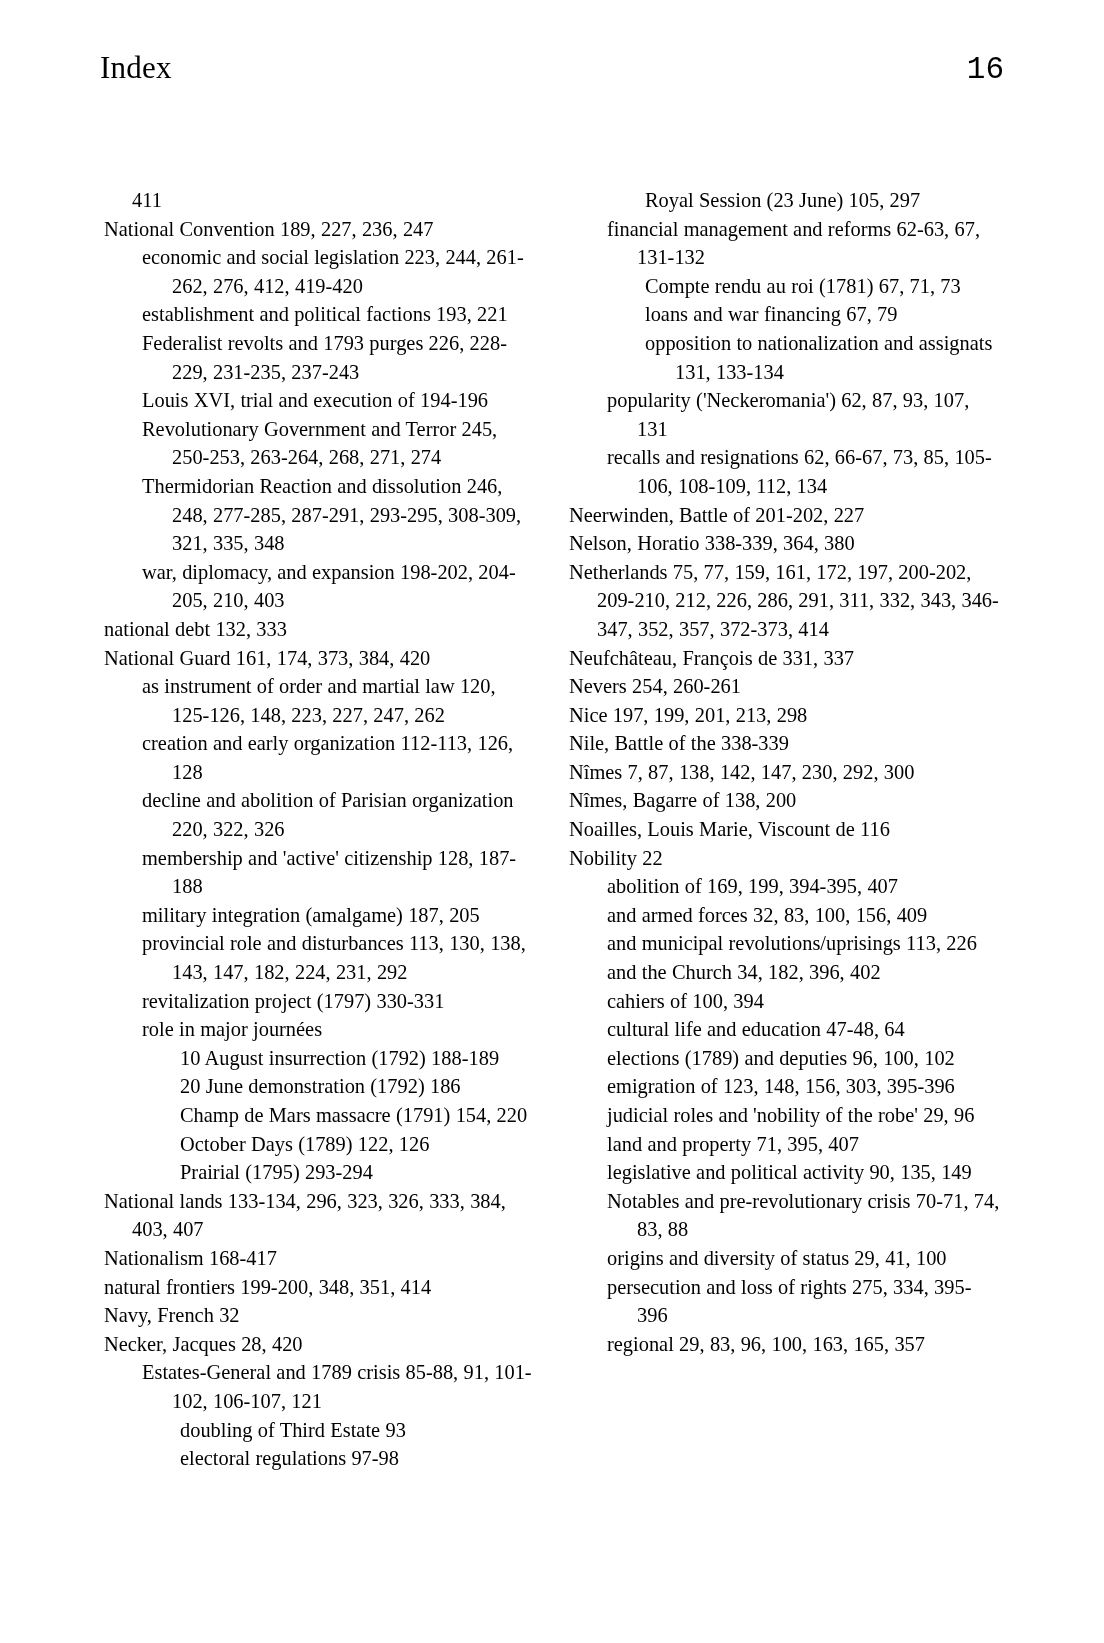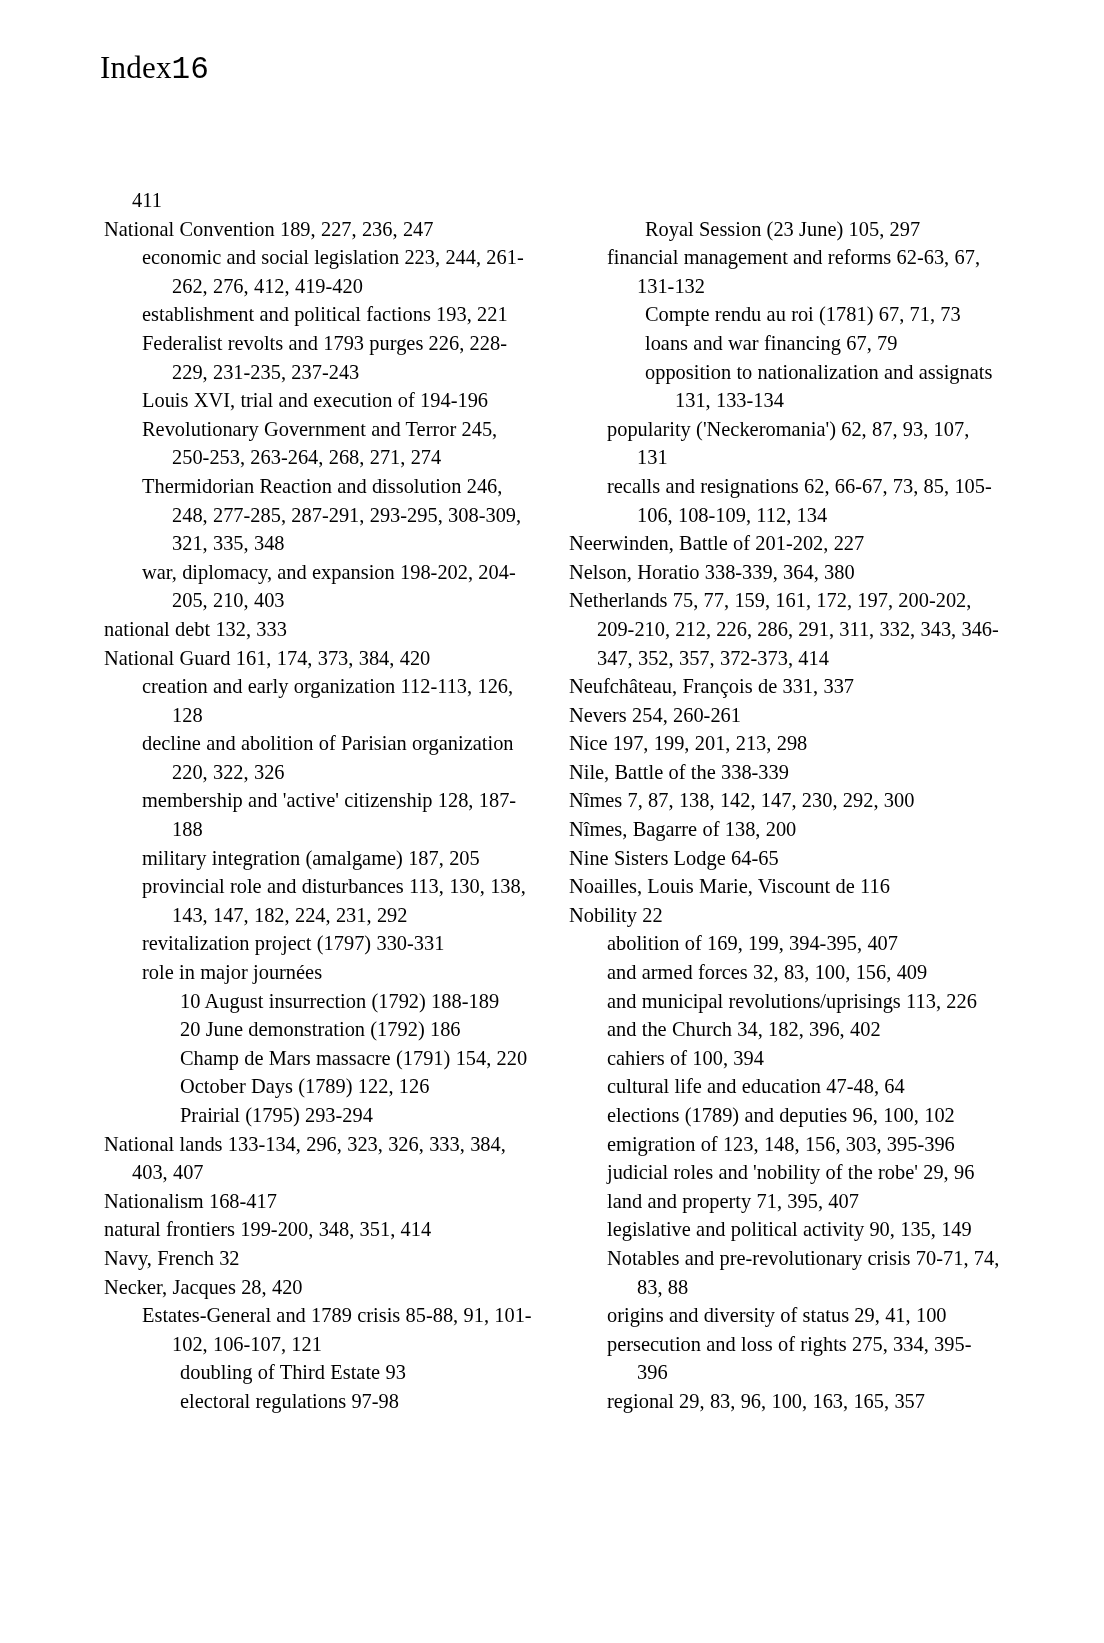--- a/index.html
+++ b/index.html
@@ -23,41 +23,42 @@
 
   
   .running-head {
     position: absolute;
     left: 100px;
     right: 100px;
     top: 50px;
     height: 46px;
     display: flex;
     align-items: baseline;
+    justify-content: space-between;
   }
   .running-head .head-title {
     font-size: 31px;
     line-height: 36px;
     letter-spacing: 0.2px;
   }
   .running-head .head-folio {
     font-size: 31px;
     line-height: 36px;
     font-family: Liberation Mono, monospace;
   }
 
   
   .index-body {
     position: absolute;
     left: 104px;
     top: 186px;
     width: 896px;
     display: flex;
     gap: 34px;
-    align-items: flex-end;
+    align-items: flex-start;
   }
   .index-column {
     width: 431px;
     flex: 0 0 431px;
   }
 
   .entry {
     font-size: 20.4px;
     line-height: 28.6px;
     text-indent: -28px;
@@ -102,20 +103,21 @@
         <p class="entry lvl0">National Convention 189, 227, 236, 247</p>
         <p class="entry lvl1">economic and social legislation 223, 244, 261-262, 276, 412, 419-420</p>
         <p class="entry lvl1">establishment and political factions 193, 221</p>
         <p class="entry lvl1">Federalist revolts and 1793 purges 226, 228-229, 231-235, 237-243</p>
         <p class="entry lvl1">Louis XVI, trial and execution of 194-196</p>
         <p class="entry lvl1">Revolutionary Government and Terror 245, 250-253, 263-264, 268, 271, 274</p>
         <p class="entry lvl1">Thermidorian Reaction and dissolution 246, 248, 277-285, 287-291, 293-295, 308-309, 321, 335, 348</p>
         <p class="entry lvl1">war, diplomacy, and expansion 198-202, 204-205, 210, 403</p>
         <p class="entry lvl0">national debt 132, 333</p>
         <p class="entry lvl0">National Guard 161, 174, 373, 384, 420</p>
+        <p class="entry lvl1">as instrument of order and martial law 120, 125-126, 148, 223, 227, 247, 262</p>
         <p class="entry lvl1">creation and early organization 112-113, 126, 128</p>
         <p class="entry lvl1">decline and abolition of Parisian organization 220, 322, 326</p>
         <p class="entry lvl1">membership and 'active' citizenship 128, 187-188</p>
         <p class="entry lvl1">military integration (amalgame) 187, 205</p>
         <p class="entry lvl1">provincial role and disturbances 113, 130, 138, 143, 147, 182, 224, 231, 292</p>
         <p class="entry lvl1">revitalization project (1797) 330-331</p>
         <p class="entry lvl1">role in major journées</p>
         <p class="entry lvl2">10 August insurrection (1792) 188-189</p>
         <p class="entry lvl2">20 June demonstration (1792) 186</p>
         <p class="entry lvl2">Champ de Mars massacre (1791) 154, 220</p>
@@ -140,21 +142,20 @@
         <p class="entry lvl1">recalls and resignations 62, 66-67, 73, 85, 105-106, 108-109, 112, 134</p>
         <p class="entry lvl0">Neerwinden, Battle of 201-202, 227</p>
         <p class="entry lvl0">Nelson, Horatio 338-339, 364, 380</p>
         <p class="entry lvl0">Netherlands 75, 77, 159, 161, 172, 197, 200-202, 209-210, 212, 226, 286, 291, 311, 332, 343, 346-347, 352, 357, 372-373, 414</p>
         <p class="entry lvl0">Neufchâteau, François de 331, 337</p>
         <p class="entry lvl0">Nevers 254, 260-261</p>
         <p class="entry lvl0">Nice 197, 199, 201, 213, 298</p>
         <p class="entry lvl0">Nile, Battle of the 338-339</p>
         <p class="entry lvl0">Nîmes 7, 87, 138, 142, 147, 230, 292, 300</p>
         <p class="entry lvl0">Nîmes, Bagarre of 138, 200</p>
-        <p class="entry lvl0">Nine Sisters Lodge 64-65</p>
         <p class="entry lvl0">Noailles, Louis Marie, Viscount de 116</p>
         <p class="entry lvl0">Nobility 22</p>
         <p class="entry lvl1">abolition of 169, 199, 394-395, 407</p>
         <p class="entry lvl1">and armed forces 32, 83, 100, 156, 409</p>
         <p class="entry lvl1">and municipal revolutions/uprisings 113, 226</p>
         <p class="entry lvl1">and the Church 34, 182, 396, 402</p>
         <p class="entry lvl1">cahiers of 100, 394</p>
         <p class="entry lvl1">cultural life and education 47-48, 64</p>
         <p class="entry lvl1">elections (1789) and deputies 96, 100, 102</p>
         <p class="entry lvl1">emigration of 123, 148, 156, 303, 395-396</p>

